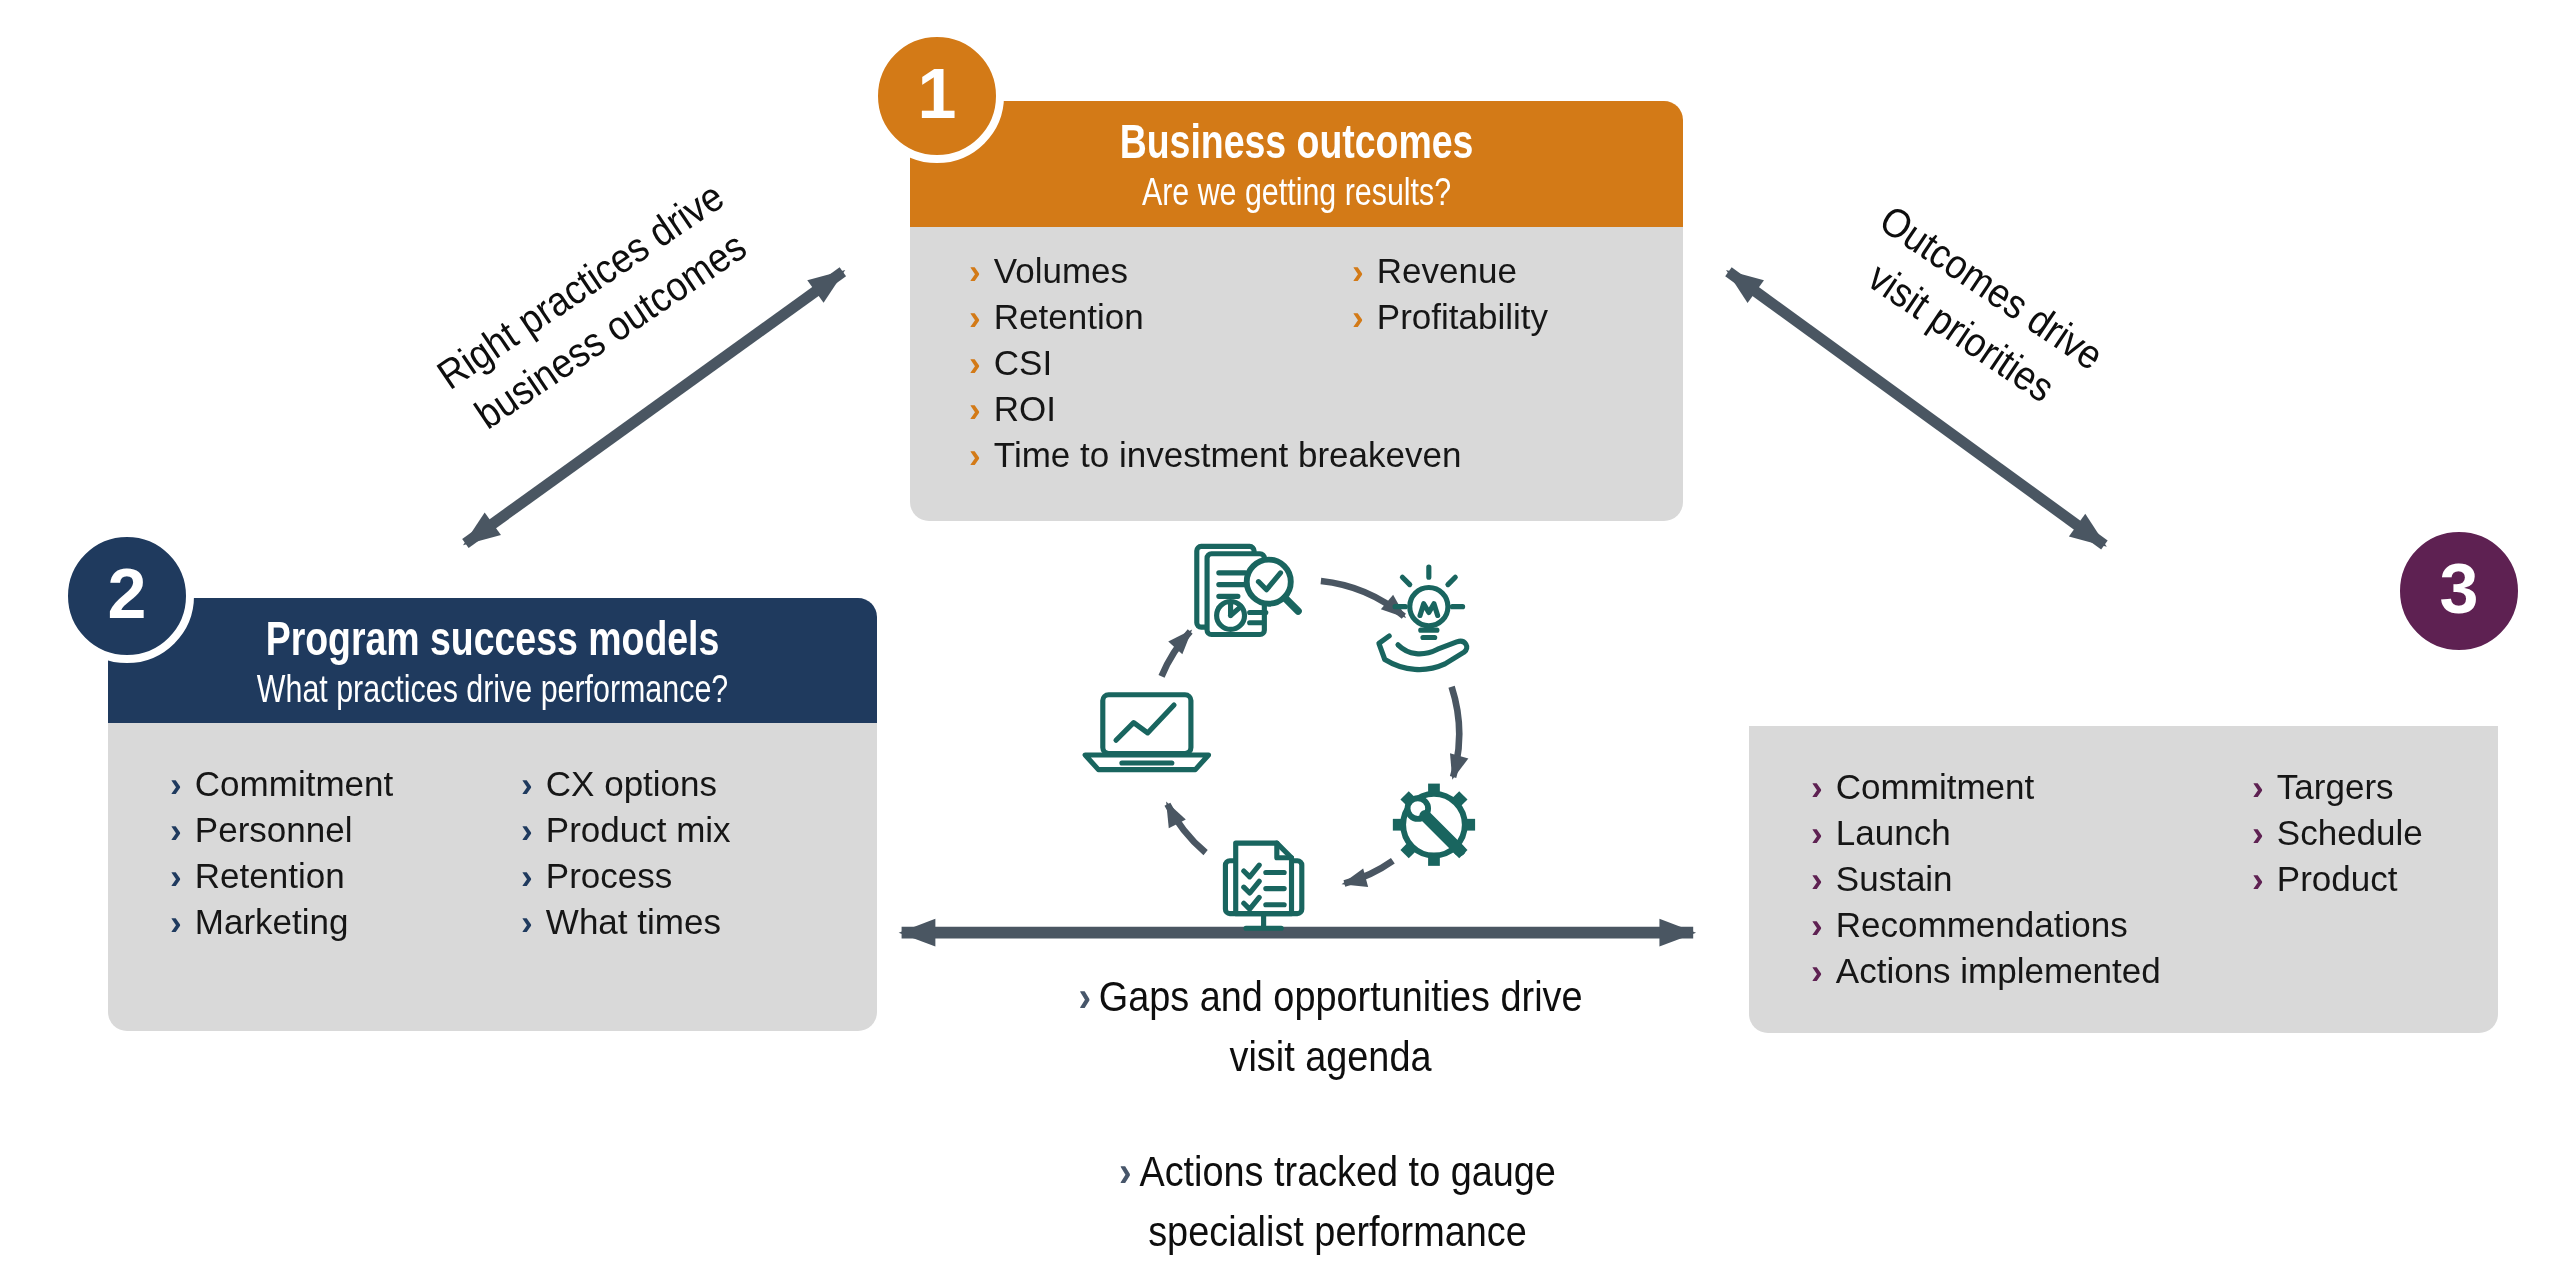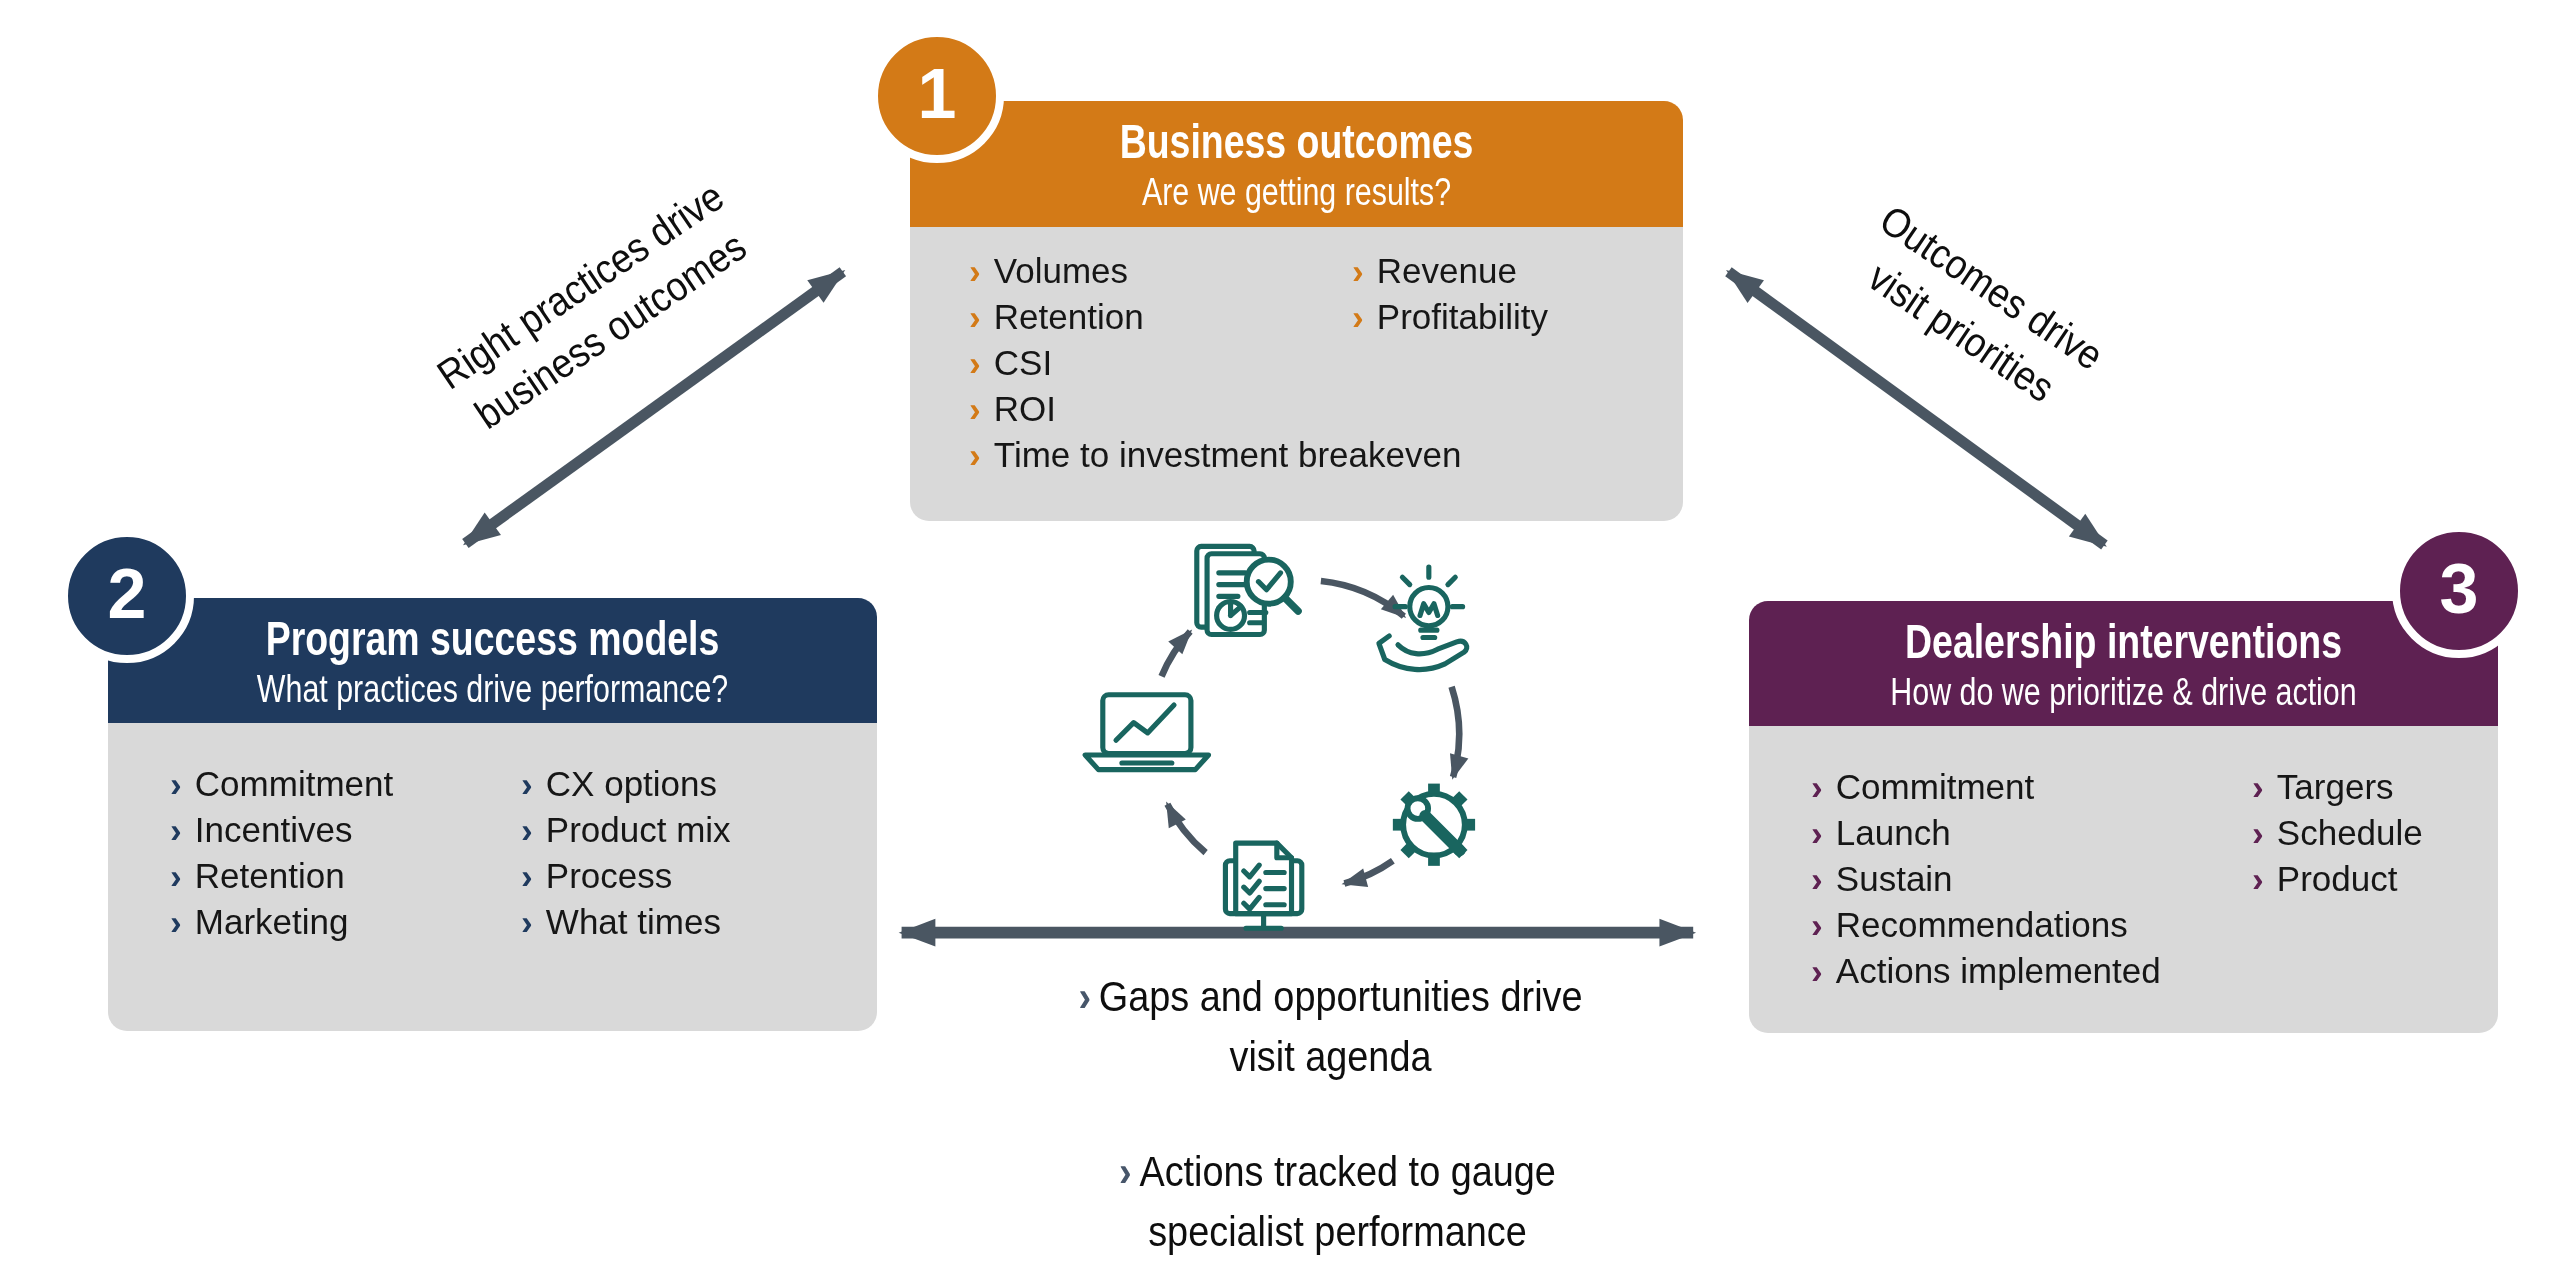--- a/index.html
+++ b/index.html
@@ -183,21 +183,21 @@
       <div class="subtitle">What practices drive performance?</div>
     </div>
     <div class="body">
       <div class="col col1">
         <div class="li">
             <span class="chev">›</span>
             <span>Commitment</span>
           </div>
         <div class="li">
             <span class="chev">›</span>
-            <span>Incentives</span>
+            <span>Personnel</span>
           </div>
         <div class="li">
             <span class="chev">›</span>
             <span>Retention</span>
           </div>
         <div class="li">
             <span class="chev">›</span>
             <span>Marketing</span>
           </div>
       </div>
@@ -216,24 +216,20 @@
           </div>
         <div class="li">
             <span class="chev">›</span>
             <span>What times</span>
           </div>
       </div>
     </div>
   </div>
 
   <div class="box" id="b3">
-    <div class="hdr">
-      <div class="title">Dealership interventions</div>
-      <div class="subtitle">How do we prioritize &amp; drive action</div>
-    </div>
     <div class="body">
       <div class="col col1">
         <div class="li">
             <span class="chev">›</span>
             <span>Commitment</span>
           </div>
         <div class="li">
             <span class="chev">›</span>
             <span>Launch</span>
           </div>

